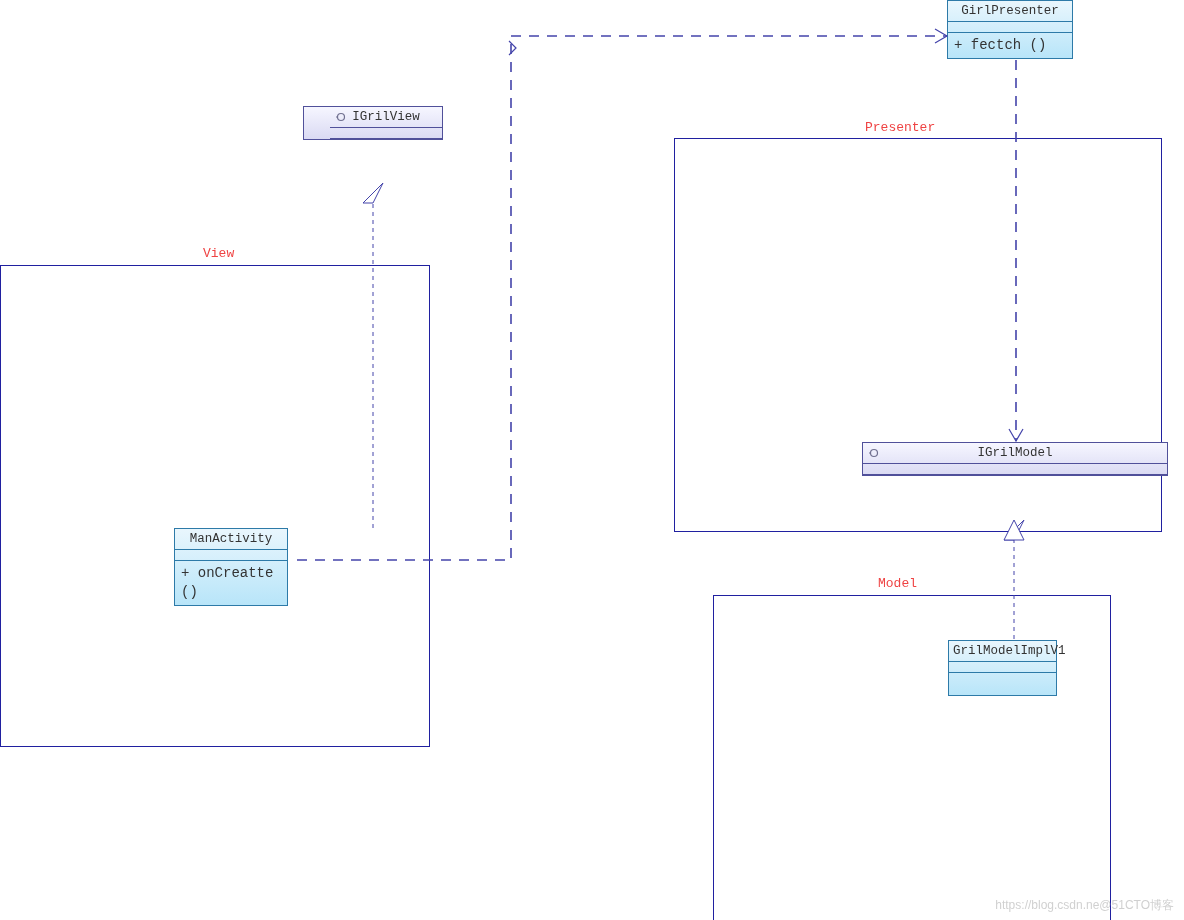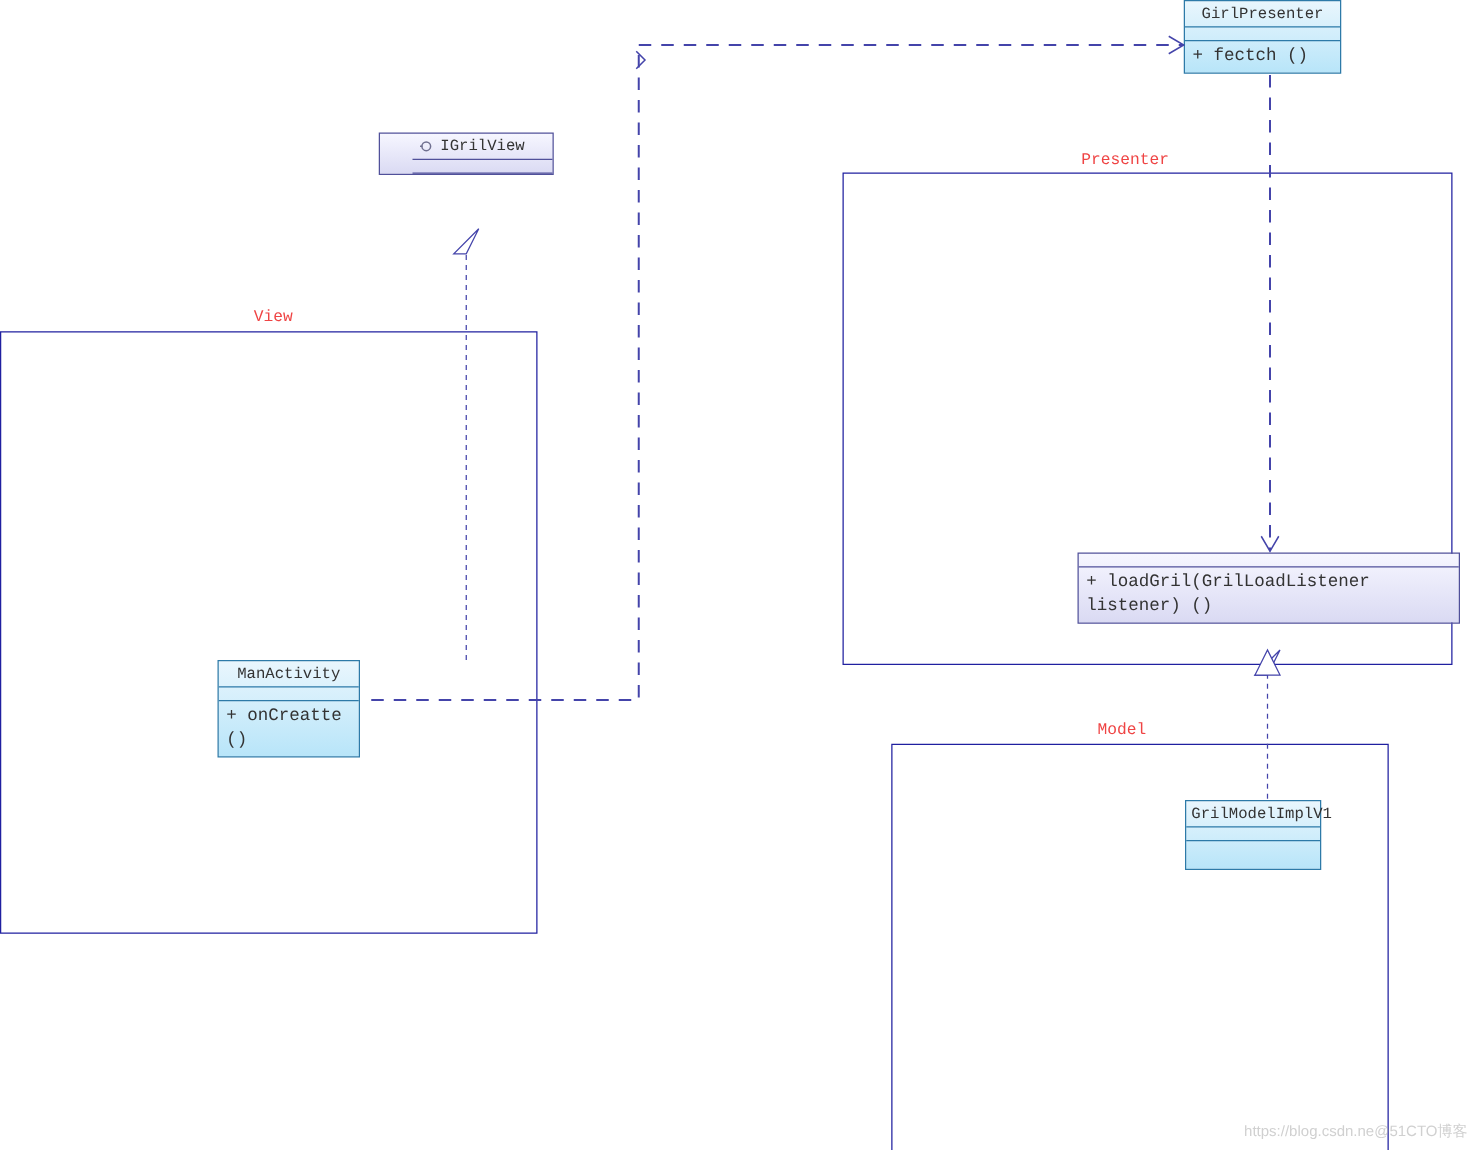--- a/index.html
+++ b/index.html
@@ -127,24 +127,28 @@
   <div class="uml-header">
     <span>GirlPresenter</span>
   </div>
   <div class="uml-attr"></div>
   <div class="uml-ops">
     <div>+ fectch ()</div>
   </div>
 </div>
 
 <div class="uml-box" style="left:862px; top:442px; width:306px;">
+  <div class="uml-header">
+    <svg class="iface-icon" viewBox="0 0 10 10">
+          <circle cx="5" cy="5" r="3.5" fill="none" stroke="#707090" stroke-width="1.2"></circle>
+          <line x1="0" y1="5" x2="2" y2="5" stroke="#707090" stroke-width="1.2"></line>
+        </svg>
+    <span>IGrilModel</span>
+  </div>
   <div class="uml-attr"></div>
-  <div class="uml-ops">
-    <div>+ loadGril(GrilLoadListener listener) ()</div>
-  </div>
 </div>
 
 <div class="uml-box concrete" style="left:948px; top:640px; width:109px;">
   <div class="uml-header">
     <span>GrilModelImplV1</span>
   </div>
   <div class="uml-attr"></div>
   <div class="uml-ops" style="min-height:16px;"></div>
 </div>
 

